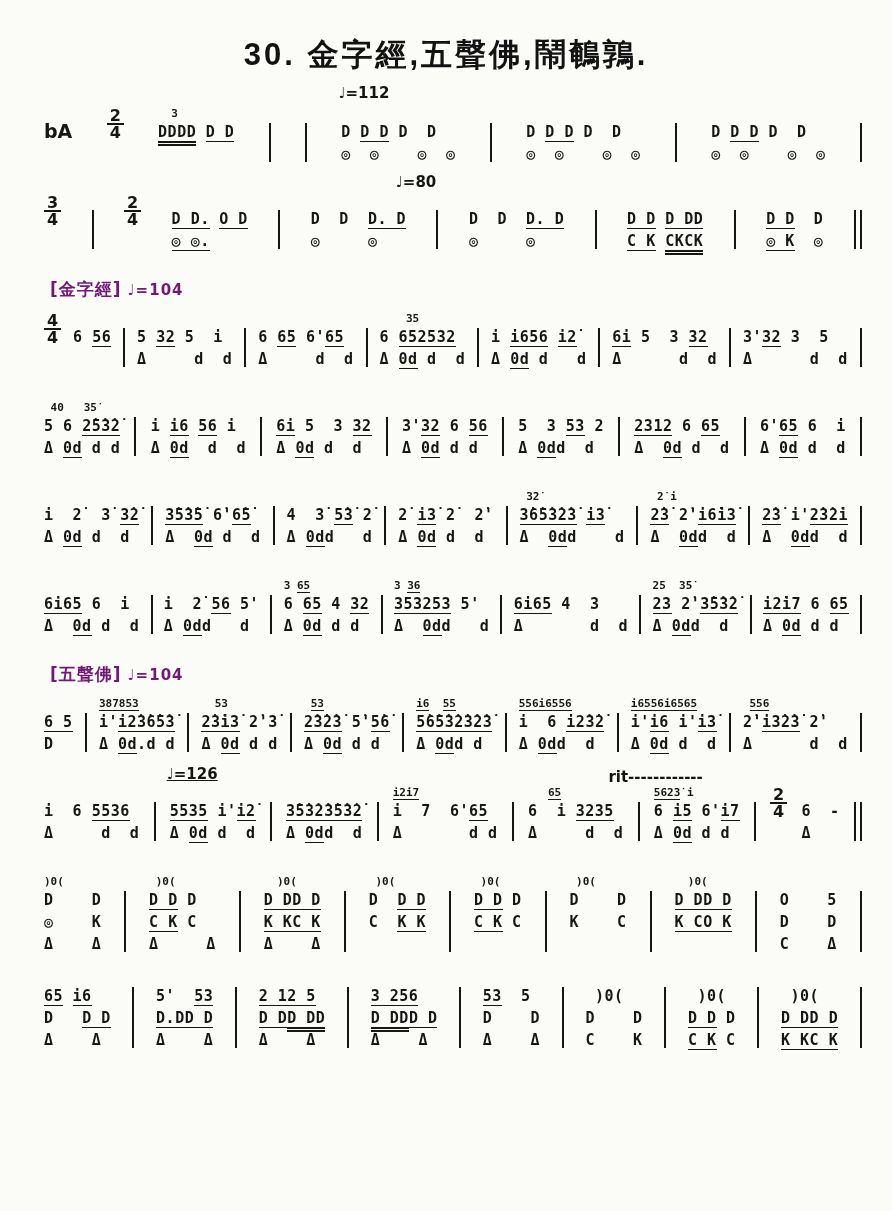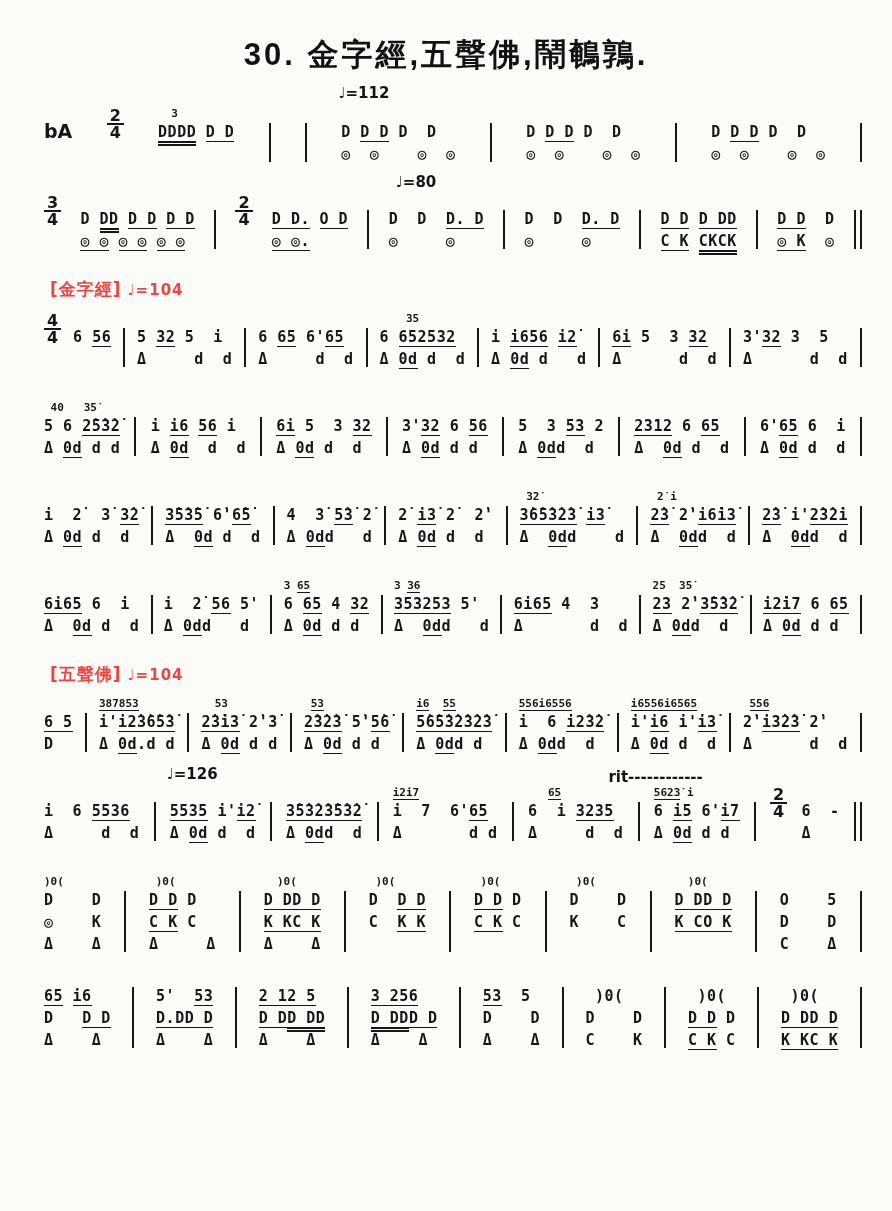--- a/index.html
+++ b/index.html
@@ -9,21 +9,21 @@
   }
   .page-title{
     text-align:center;font-family:"Liberation Sans", sans-serif;
     font-size:31px;font-weight:bold;letter-spacing:3px;
     margin:34px 0 6px 0;color:#121212;
   }
   #score{margin:6px 30px 0 44px;}
   .system{position:relative;margin-top:30px;}
   .sys-header{
     font-family:"DejaVu Sans", sans-serif;font-weight:bold;
-    font-size:17px;margin:26px 0 -20px 6px;letter-spacing:1px;color:#ef4444;
+    font-size:17px;margin:26px 0 -20px 6px;letter-spacing:1px;color:#701a75;
   }
   .sys-header .tempo-h{margin-left:6px;font-size:15px;}
   .measures{display:flex;align-items:flex-end;justify-content:space-between;gap:7px;width:100%;}
   .measure{display:flex;flex-direction:column;}
   .mrow{white-space:pre;font-weight:bold;font-size:15px;line-height:22px;letter-spacing:0.5px;}
   .mrow.above{font-size:11px;line-height:15px;min-height:15px;letter-spacing:0;}
   .u1{border-bottom:1.5px solid #161616;}
   .u2{border-bottom:5px double #161616;}
   .bar{border-left:2px solid #161616;width:0;align-self:flex-end;margin-bottom:3px;}
   .bar.dbl{width:4px;border-left:2px solid #161616;border-right:2px solid #161616;}
@@ -77,24 +77,20 @@
         <div class="bar" style="height: 39px;"></div>
       </div>
     </div>
     <div class="system">
       <div class="annot" style="left: 43%; top: -22px;">♩=80</div>
       <div class="measures">
         <div class="ts" style="align-self: flex-end; margin-bottom: 25px;">
           <span class="num">3</span>
           <span class="den">4</span>
         </div>
-        <div class="measure">
-          <div class="mrow">D <span class="u2">DD</span> <span class="u1">D D</span> <span class="u1">D D</span></div>
-          <div class="mrow"><span class="u1">◎ ◎</span> <span class="u1">◎ ◎</span> <span class="u1">◎ ◎</span></div>
-        </div>
         <div class="bar" style="height: 39px;"></div>
         <div class="ts" style="align-self: flex-end; margin-bottom: 25px;">
           <span class="num">2</span>
           <span class="den">4</span>
         </div>
         <div class="measure">
           <div class="mrow"><span class="u1">D D.</span> <span class="u1">O D</span></div>
           <div class="mrow"><span class="u1">◎ ◎.</span></div>
         </div>
         <div class="bar" style="height: 39px;"></div>
@@ -356,21 +352,21 @@
         <div class="bar" style="height: 39px;"></div>
         <div class="measure">
           <div class="mrow above"> <span class="u1">556</span></div>
           <div class="mrow">2̇'<span class="u1">i3̇</span><span class="u1">2̇3̇</span> 2̇'</div>
           <div class="mrow">Δ      d  d</div>
         </div>
         <div class="bar" style="height: 39px;"></div>
       </div>
     </div>
     <div class="system">
-      <div class="annot" style="left: 15%; top: -20px;">♩=126</div>
+      <div class="annot" style="left: 15%; top: -20px; text-decoration: underline;">♩=126</div>
       <div class="annot" style="left: 69%; top: -17px;">rit------------</div>
       <div class="measures">
         <div class="measure">
           <div class="mrow above">&nbsp;</div>
           <div class="mrow">i  6 <span class="u1">55</span><span class="u1">36</span></div>
           <div class="mrow">Δ     d  d</div>
         </div>
         <div class="bar" style="height: 39px;"></div>
         <div class="measure">
           <div class="mrow above">&nbsp;</div>

